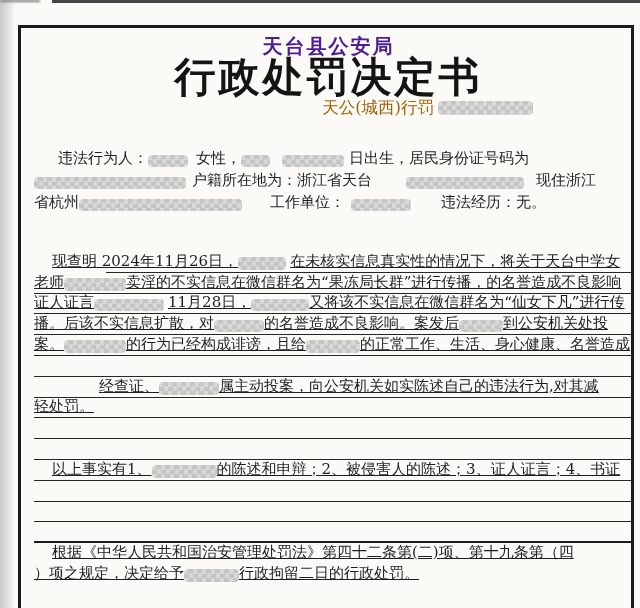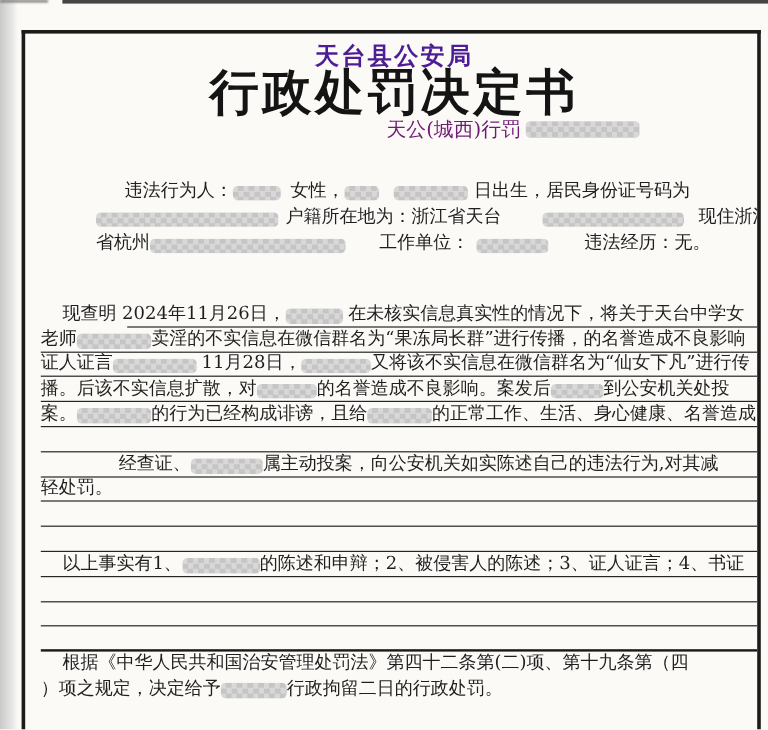--- a/index.html
+++ b/index.html
@@ -12,28 +12,28 @@
        filter:blur(0.6px);}
   .edge-top2{position:absolute;left:0;top:0;width:40px;height:2px;background:#777;filter:blur(1px);}
   .frame{position:absolute;left:18px;top:25px;width:616px;height:600px;box-sizing:border-box;
        border:3px solid #1b1b1b;border-bottom:none;padding:6px 8px 0 13px;overflow:hidden;
        background:transparent;}
   .agency{line-height:24px;text-align:center;font-size:20px;font-weight:bold;
        letter-spacing:2px;color:#4c1d95;}
   .title{line-height:38px;text-align:center;font-size:41px;font-weight:bold;
        letter-spacing:3px;color:#141414;}
   .docno{line-height:24px;display:flex;justify-content:flex-end;align-items:center;
-       padding-right:90px;font-size:16.5px;color:#701a75;}
+       padding-right:90px;font-size:16.5px;color:#a16207;}
   .docno .r{height:14px;width:95px;margin-left:4px;}
-  .para-subject{margin-top:26px;margin-left:46px;}
+  .para-subject{margin-top:26px;}
   .para-body{margin-top:38px;}
   .line{position:relative;display:flex;align-items:flex-end;white-space:pre;
        font-size:15px;color:#1f1f1f;}
   .sline{height:22px;}
-  .bline{height:20.8px;}
+  .bline{height:20.8px;text-decoration:underline;}
   .t{flex:none;padding-bottom:2px;}
   .s{flex:none;}
   .r{flex:none;display:inline-block;height:12.5px;border-radius:4px;margin-bottom:3px;
        background-color:#cecece;
        background-image:repeating-conic-gradient(#c5c5c5 0% 25%, #d8d8d8 0% 50%);
        background-size:9px 9px;filter:blur(0.4px);}
   .rule{position:absolute;left:0;right:-8px;bottom:0;border-bottom:1.3px solid #262626;}
   .rule.thick{border-bottom-width:2px;border-bottom-color:#1a1a1a;}
 </style>
 </head>

